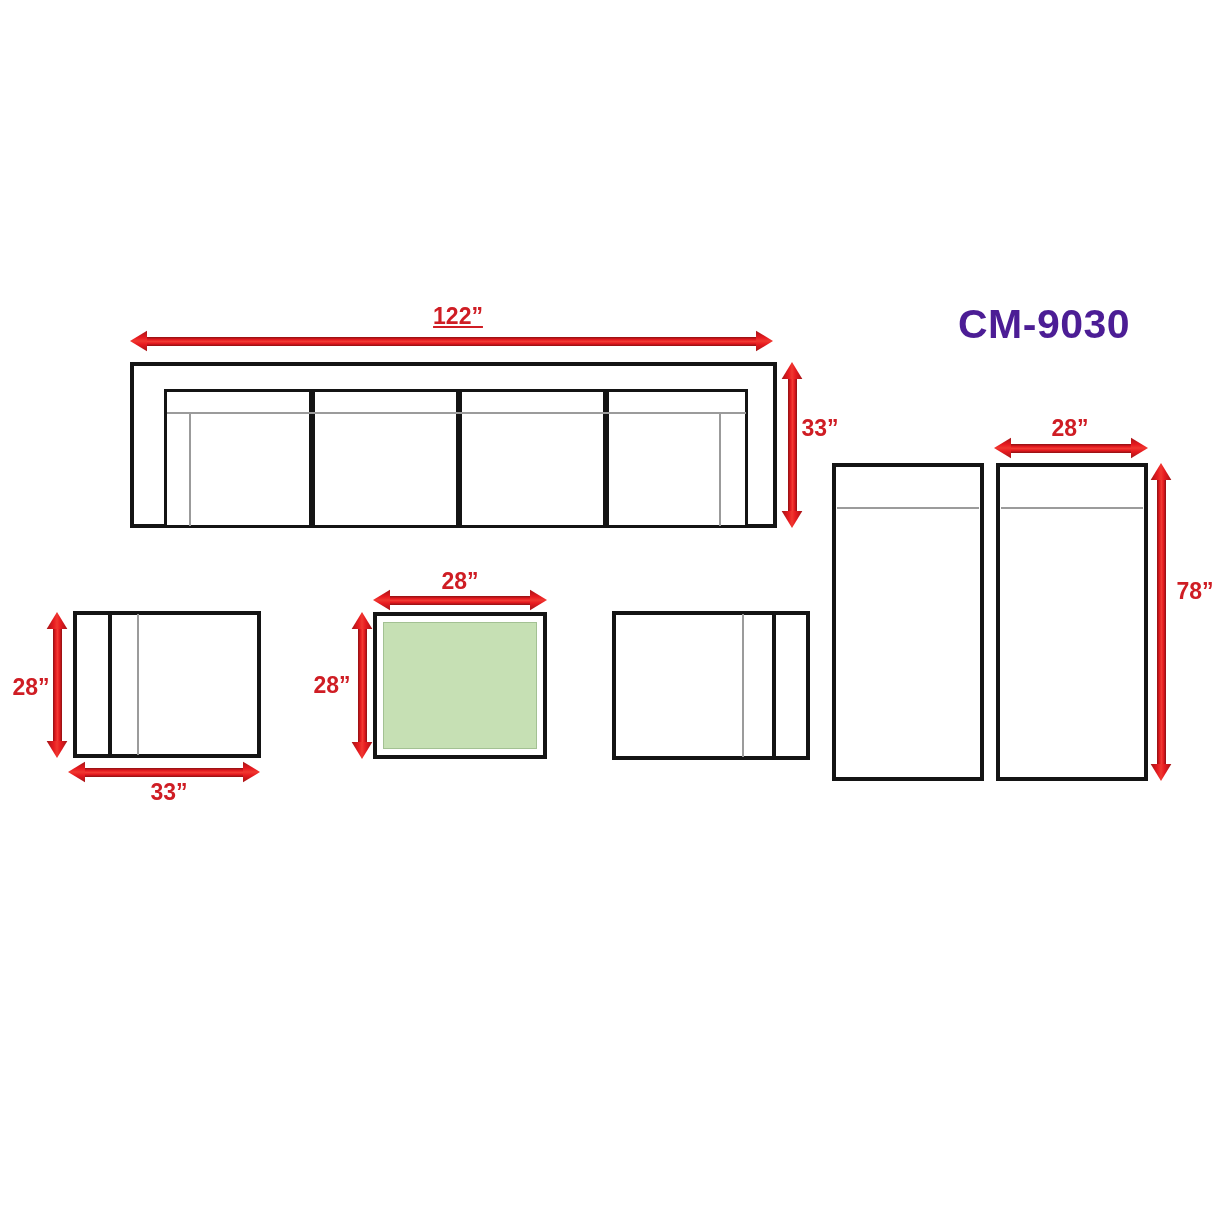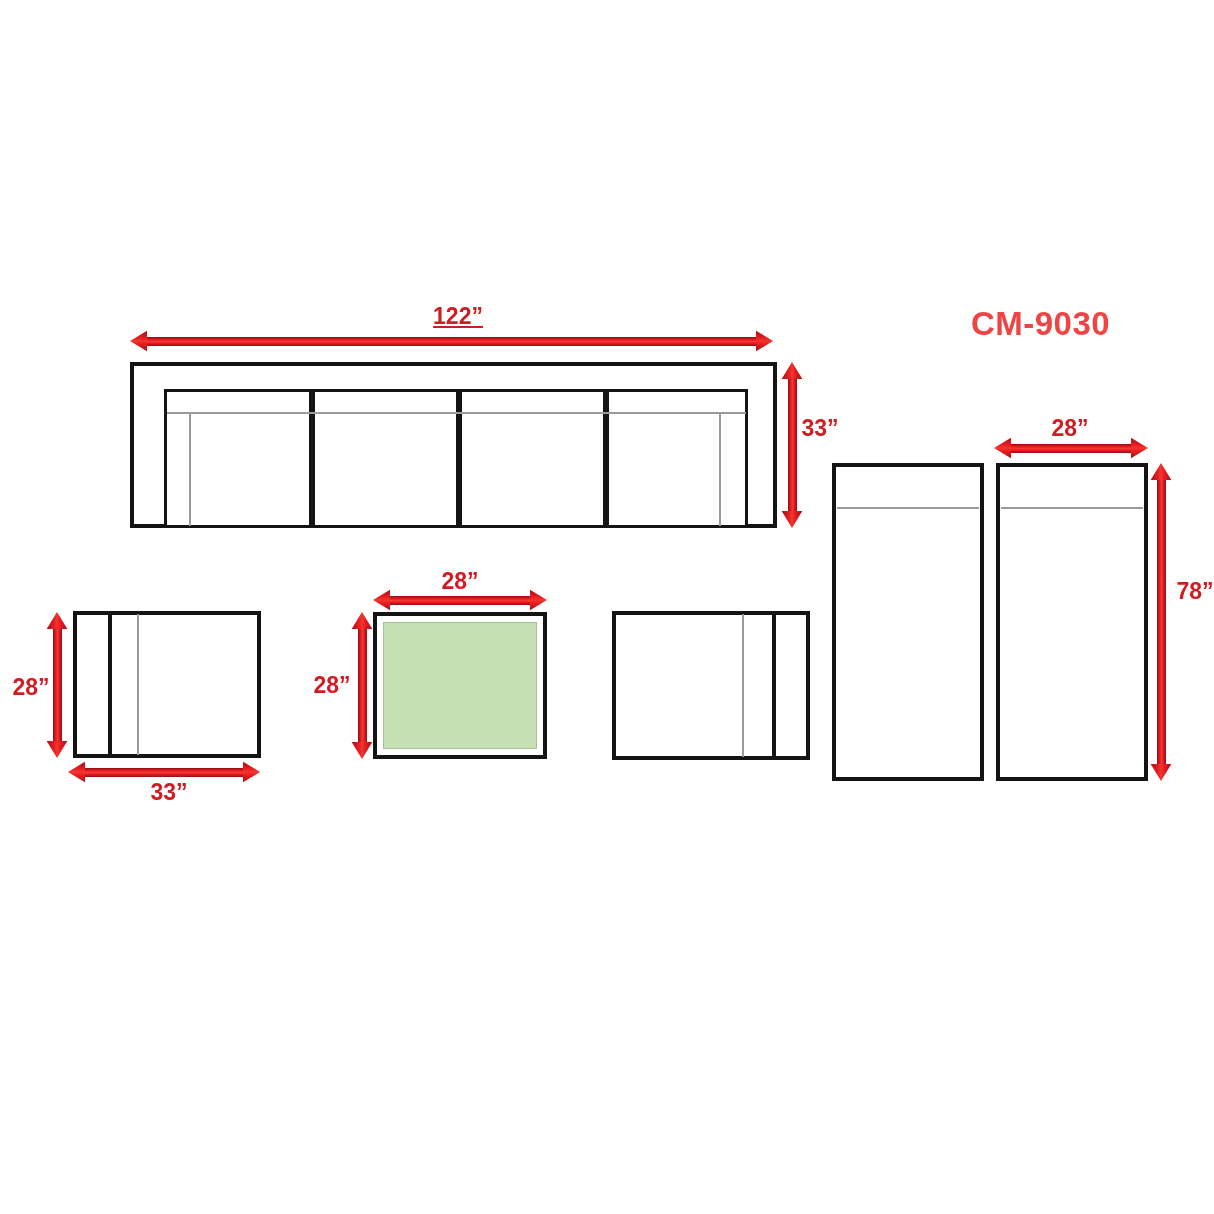--- a/index.html
+++ b/index.html
@@ -41,23 +41,23 @@
     color:var(--red);
     font-weight:bold;
     font-size:23px;
     line-height:26px;
     text-align:center;
     white-space:nowrap;
     z-index:6;
   }
   .model-title{
     position:absolute;
-    color:#ef4444;
+    color:#4c1d95;
     font-weight:bold;
-    font-size:33px;
+    font-size:41px;
     line-height:38px;
     text-align:center;
     white-space:nowrap;
     letter-spacing:0.5px;
   }
   .arrow{position:absolute;display:flex;align-items:center;z-index:5;}
   .arrow-h{flex-direction:row;height:22px;}
   .arrow-v{flex-direction:column;width:22px;}
   .arrow .shaft{flex:1;}
   .arrow-h .shaft{

